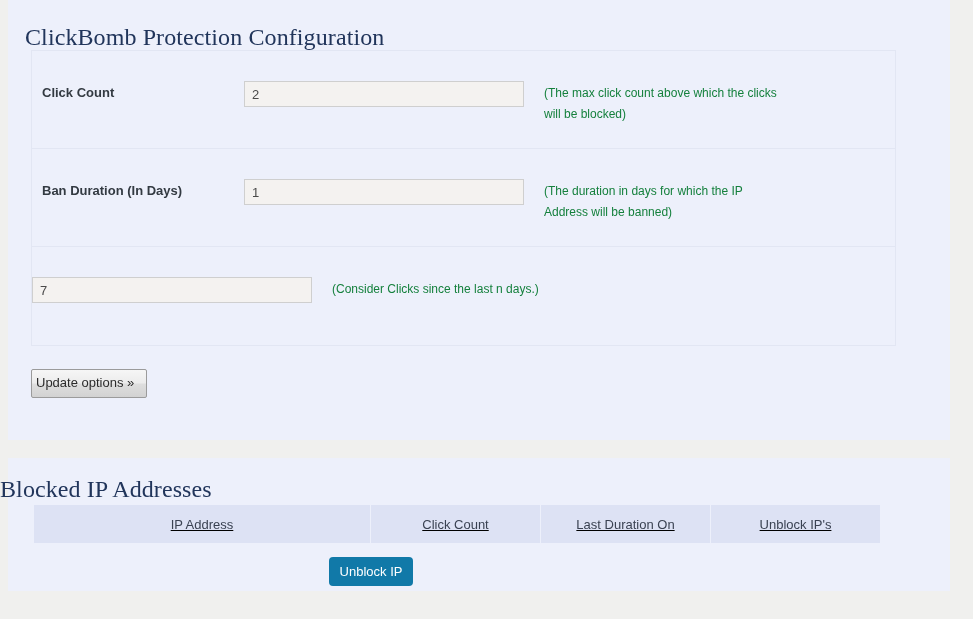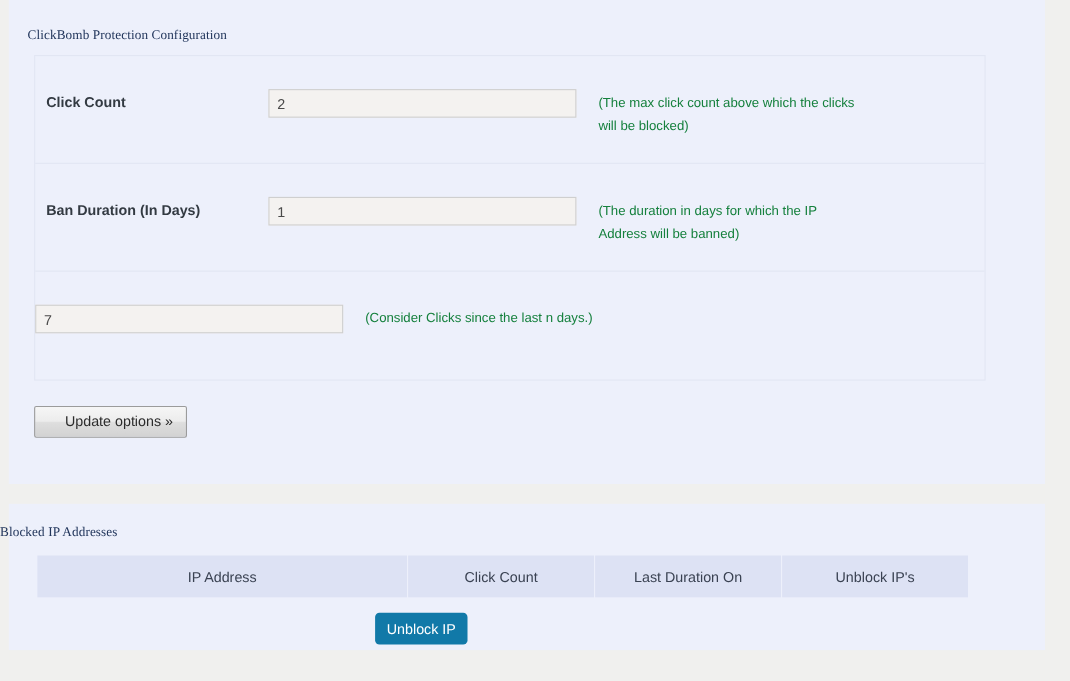--- a/index.html
+++ b/index.html
@@ -27,21 +27,21 @@
   }
   .panel-blocked {
     position: absolute;
     left: 8px; top: 458px;
     width: 942px;
     height: 133px;
     background: #edf0fb;
   }
   .section-title {
     font-family: "Liberation Serif", serif;
-    font-size: 12px;
+    font-size: 24px;
     font-weight: 400;
     color: #21355b;
     letter-spacing: .1px;
     margin: 0;
   }
   .title-config { position: absolute; left: 25px; top: 24px; }
   .title-blocked { position: absolute; left: 0; top: 476px; }
 
   
   .form-box {
@@ -87,39 +87,40 @@
     font-size: 12px;
     color: #15803d;
     line-height: 21px;
     max-width: 260px;
   }
 
   
   .update-btn {
     position: absolute;
     left: 31px; top: 369px;
-    padding: 6px 12px 7px 27px;
+    padding: 6px 12px 7px 4px;
     font-family: "Liberation Sans", sans-serif;
     font-size: 13px;
     color: #2b2b2b;
     background: linear-gradient(to bottom, #f6f6f6 0%, #ececec 48%, #dedede 52%, #d2d2d2 100%);
     border: 1px solid #9b9b9b;
     border-radius: 2px;
     cursor: pointer;
     line-height: 14px;
   }
 
   
   .blocked-table {
     position: absolute;
     left: 33px; top: 505px;
     width: 843px;
     border-collapse: separate;
     border-spacing: 1px 0;
     table-layout: fixed;
+    text-decoration: underline;
   }
   .blocked-table th {
     background: #dde2f4;
     color: #3a4252;
     font-size: 13px;
     font-weight: normal;
     height: 38px;
     text-align: center;
     border: none;
   }
@@ -136,21 +137,20 @@
     background: #1179a8;
     border: none;
     border-radius: 4px;
     color: #ffffff;
     font-family: "Liberation Sans", sans-serif;
     font-size: 13px;
     cursor: pointer;
     line-height: 29px;
     padding: 0;
     text-align: center;
-    margin-left: 12px;
   }
 </style>
 </head>
 <body>
 
 <div class="page">
 
   <div class="panel-config"></div>
 
   <h2 class="section-title title-config">ClickBomb Protection Configuration</h2>

